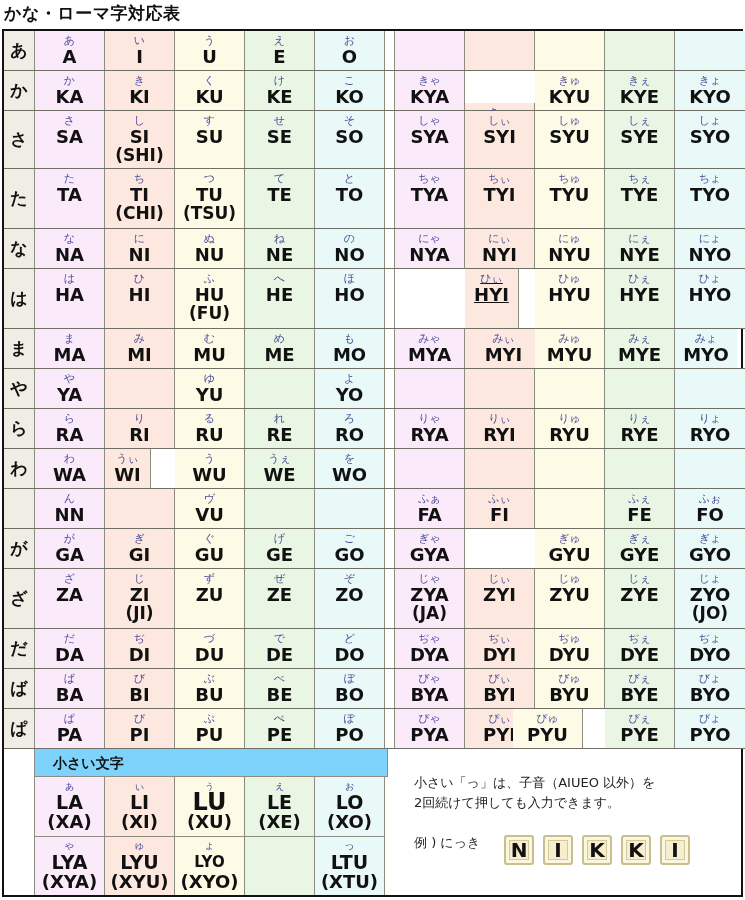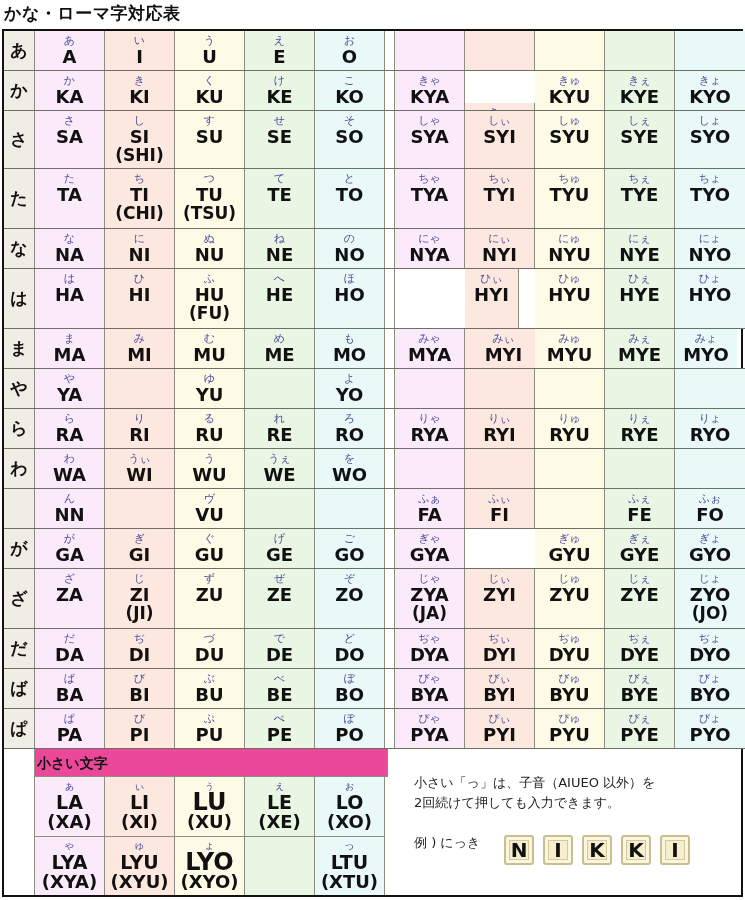--- a/index.html
+++ b/index.html
@@ -11,21 +11,21 @@
   .lbl{left:0;width:31px;background:#efede4;font-weight:bold;font-size:17px;display:flex;align-items:center;justify-content:center;color:#111;}
   .c0{background:#fbeafa;}
   .c1{background:#fde8df;}
   .c2{background:#fdfbe6;}
   .c3{background:#eaf6e4;}
   .c4{background:#e9f9f7;}
   .gap{background:#ffffff;}
   .kana{font-size:11px;color:#4a4a9a;line-height:12px;padding-top:4px;height:13px;}
   .roma{font-size:18px;font-weight:bold;line-height:18px;color:#111;}
   .alt{font-size:17px;font-weight:bold;line-height:18px;color:#111;}
-  .small-head{position:absolute;left:31px;top:0;width:353px;height:28px;background:#ec4899;border-bottom:1px solid #8c8c80;border-right:1px solid #8c8c80;box-sizing:border-box;font-weight:bold;font-size:14px;line-height:28px;padding-left:2px;}
+  .small-head{position:absolute;left:31px;top:0;width:353px;height:28px;background:#7dd3fc;border-bottom:1px solid #8c8c80;border-right:1px solid #8c8c80;box-sizing:border-box;font-weight:bold;font-size:14px;line-height:28px;padding-left:18px;}
   .note{position:absolute;font-size:13px;color:#222;line-height:19px;}
   .key{position:absolute;width:30px;height:30px;box-sizing:border-box;background:#f6eecd;border:2px solid #c9bf8e;border-radius:3px;box-shadow:inset 0 0 0 3px #fbf6e0, inset 0 0 0 4px #d4c99a;font-size:20px;font-weight:bold;color:#111;display:flex;align-items:center;justify-content:center;}
 </style>
 </head>
 <body>
 
 <div class="title">かな・ローマ字対応表</div>
 <div class="frame" id="frame">
     <div class="row" style="top: 0px; height: 40px;">
       <div class="cell lbl">あ</div>
@@ -252,21 +252,21 @@
       </div>
       <div class="cell c3" style="left: 241px; width: 70px;">
         <div class="kana">へ</div>
         <div class="roma">HE</div>
       </div>
       <div class="cell c4" style="left: 311px; width: 70px;">
         <div class="kana">ほ</div>
         <div class="roma">HO</div>
       </div>
       <div class="cell gap" style="left: 381px; width: 10px;"></div>
-      <div class="cell c1" style="left: 461px; width: 54px;">
+      <div class="cell c1" style="left: 461px; width: 54px; text-decoration: underline;">
         <div class="kana">ひぃ</div>
         <div class="roma">HYI</div>
       </div>
       <div class="cell c2" style="left: 531px; width: 70px;">
         <div class="kana">ひゅ</div>
         <div class="roma">HYU</div>
       </div>
       <div class="cell c3" style="left: 601px; width: 70px;">
         <div class="kana">ひぇ</div>
         <div class="roma">HYE</div>
@@ -386,21 +386,21 @@
         <div class="kana">りょ</div>
         <div class="roma">RYO</div>
       </div>
     </div>
     <div class="row" style="top: 418px; height: 40px;">
       <div class="cell lbl">わ</div>
       <div class="cell c0" style="left: 31px; width: 70px;">
         <div class="kana">わ</div>
         <div class="roma">WA</div>
       </div>
-      <div class="cell c1" style="left: 101px; width: 70px;">
+      <div class="cell c1" style="left: 101px; width: 46px;">
         <div class="kana">うぃ</div>
         <div class="roma">WI</div>
       </div>
       <div class="cell c2" style="left: 171px; width: 70px;">
         <div class="kana">う</div>
         <div class="roma">WU</div>
       </div>
       <div class="cell c3" style="left: 241px; width: 70px;">
         <div class="kana">うぇ</div>
         <div class="roma">WE</div>
@@ -651,21 +651,21 @@
       </div>
       <div class="cell gap" style="left: 381px; width: 10px;"></div>
       <div class="cell c0" style="left: 391px; width: 70px;">
         <div class="kana">ぴゃ</div>
         <div class="roma">PYA</div>
       </div>
       <div class="cell c1" style="left: 461px; width: 70px;">
         <div class="kana">ぴぃ</div>
         <div class="roma">PYI</div>
       </div>
-      <div class="cell c2" style="left: 531px; width: 70px;">
+      <div class="cell c2" style="left: 509px; width: 70px;">
         <div class="kana">ぴゅ</div>
         <div class="roma">PYU</div>
       </div>
       <div class="cell c3" style="left: 601px; width: 70px;">
         <div class="kana">ぴぇ</div>
         <div class="roma">PYE</div>
       </div>
       <div class="cell c4" style="left: 671px; width: 70px; border-right: none;">
         <div class="kana">ぴょ</div>
         <div class="roma">PYO</div>
@@ -704,21 +704,21 @@
         <div class="roma" style="font-size: 19px; line-height: 19px;">LYA</div>
         <div class="alt" style="font-size: 18px; line-height: 19px;">(XYA)</div>
       </div>
       <div class="cell c1" style="left: 101px; width: 70px; top: 88px; height: 58px; bottom: auto;">
         <div class="kana" style="padding-top: 3px;">ゅ</div>
         <div class="roma" style="font-size: 19px; line-height: 19px;">LYU</div>
         <div class="alt" style="font-size: 18px; line-height: 19px;">(XYU)</div>
       </div>
       <div class="cell c2" style="left: 171px; width: 70px; top: 88px; height: 58px; bottom: auto;">
         <div class="kana" style="padding-top: 3px;">ょ</div>
-        <div class="roma" style="font-size: 24px; line-height: 19px;">LYO</div>
+        <div class="roma" style="font-size: 15px; line-height: 19px;">LYO</div>
         <div class="alt" style="font-size: 18px; line-height: 19px;">(XYO)</div>
       </div>
       <div class="cell c3" style="left: 241px; width: 70px; top: 88px; height: 58px; bottom: auto;"></div>
       <div class="cell c4" style="left: 311px; width: 70px; top: 88px; height: 58px; bottom: auto;">
         <div class="kana" style="padding-top: 3px;">っ</div>
         <div class="roma" style="font-size: 19px; line-height: 19px;">LTU</div>
         <div class="alt" style="font-size: 18px; line-height: 19px;">(XTU)</div>
       </div>
       <div class="note" style="left: 410px; top: 24px;">小さい「っ」は、子音（AIUEO 以外）を</div>
       <div class="note" style="left: 410px; top: 44px;">2回続けて押しても入力できます。</div>

